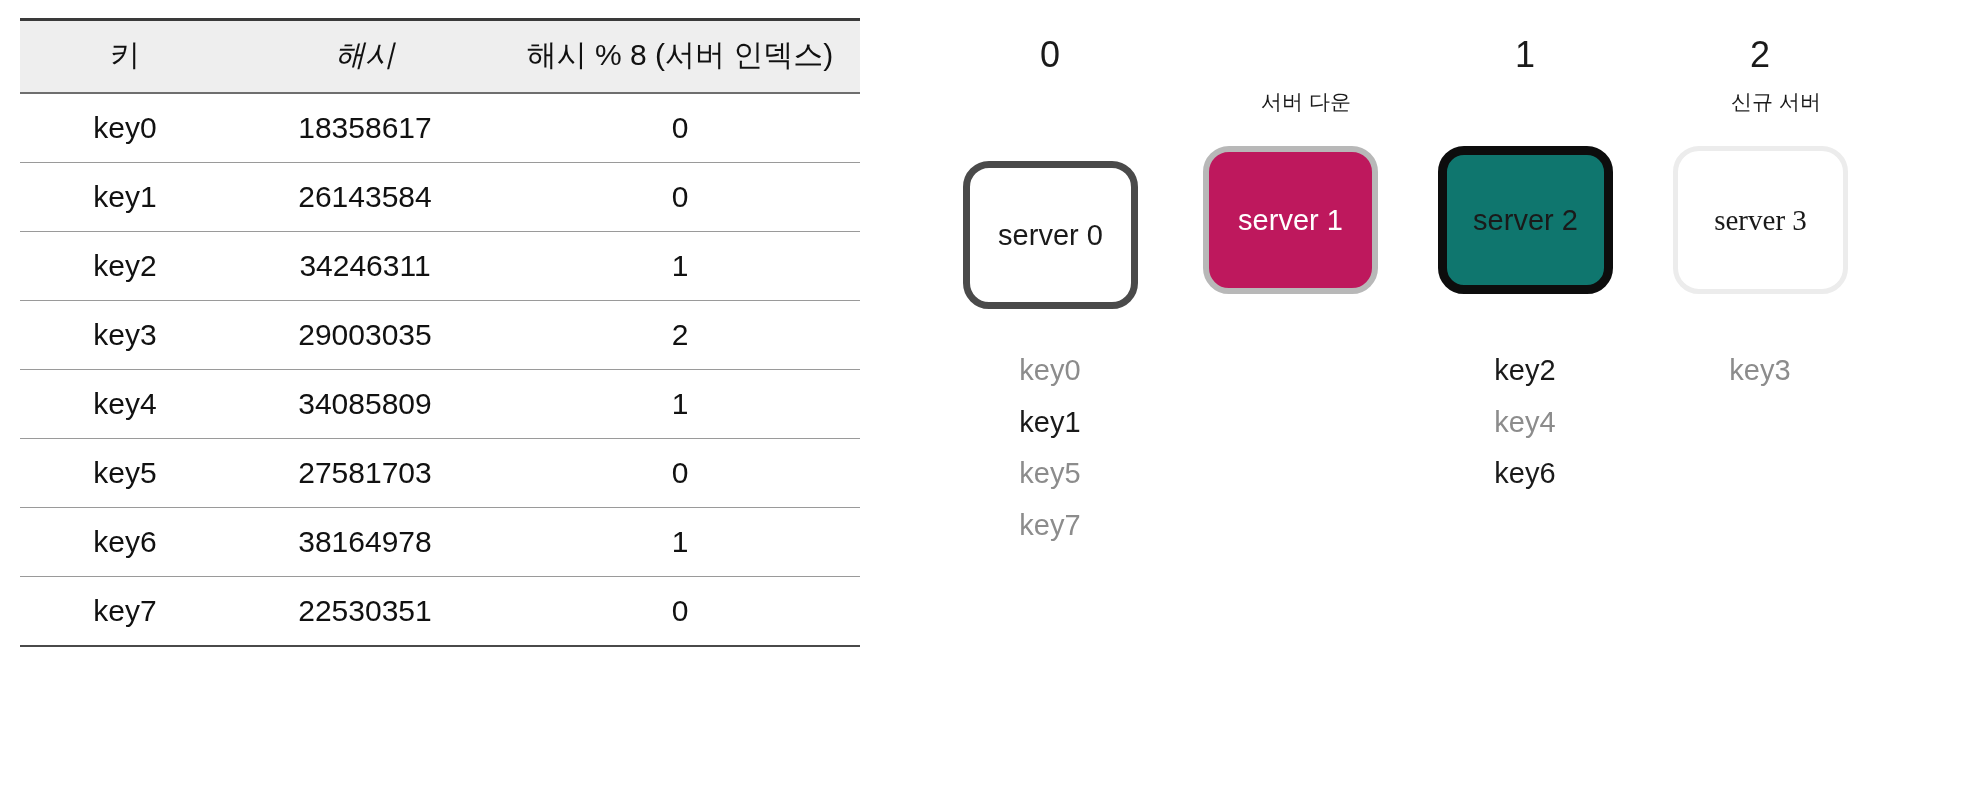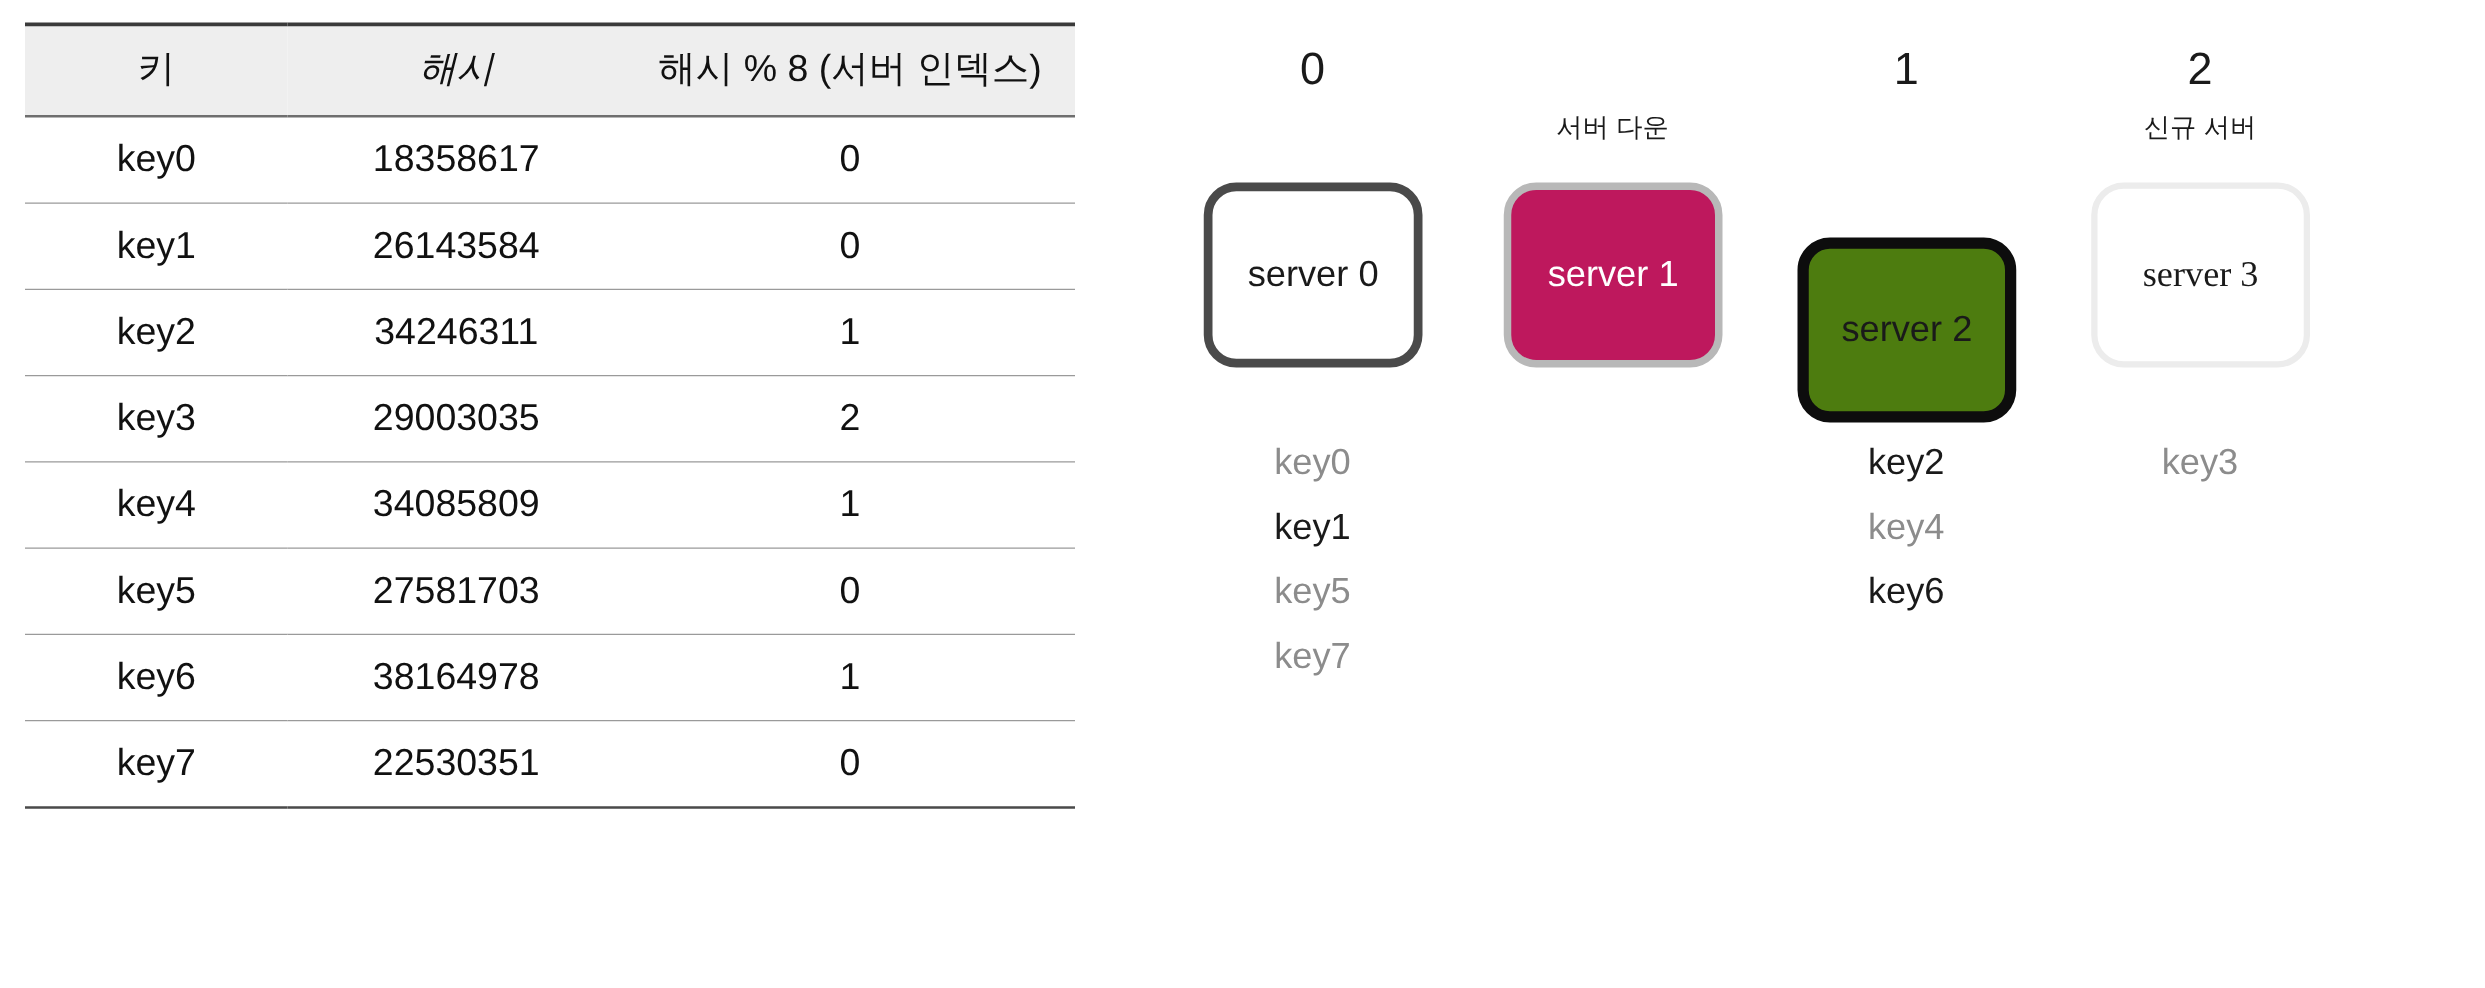--- a/index.html
+++ b/index.html
@@ -81,21 +81,21 @@
     left: 0;
     width: 200px;
     text-align: center;
     font-size: 36px;
     color: #1a1a1a;
     font-weight: 400;
   }
   .note-label {
     position: absolute;
     top: 88px;
-    left: 0;
+    left: 16px;
     width: 200px;
     text-align: center;
     font-size: 21px;
     color: #1a1a1a;
     font-weight: 400;
   }
   .server-box {
     position: absolute;
     top: 146px;
     left: 13px;
@@ -105,31 +105,31 @@
     box-sizing: border-box;
     display: flex;
     align-items: center;
     justify-content: center;
     font-size: 29px;
   }
   .server-box.style-dark {
     border: 7px solid #4a4a4a;
     background: #ffffff;
     color: #1a1a1a;
+    margin-top: 15px;
   }
   .server-box.style-filled {
     border: 6px solid #b8b8b8;
     background: #be185d;
     color: #ffffff;
   }
   .server-box.style-black {
     border: 9px solid #0d0d0d;
-    background: #4d7c0f;
-    color: #1a1a1a;
-    margin-top: 44px;
+    background: #0f766e;
+    color: #1a1a1a;
   }
   .server-box.style-faint {
     border: 5px solid #ececec;
     background: #ffffff;
     color: #1a1a1a;
     font-family: Liberation Serif, serif;
   }
   .key-list {
     position: absolute;
     top: 345px;

